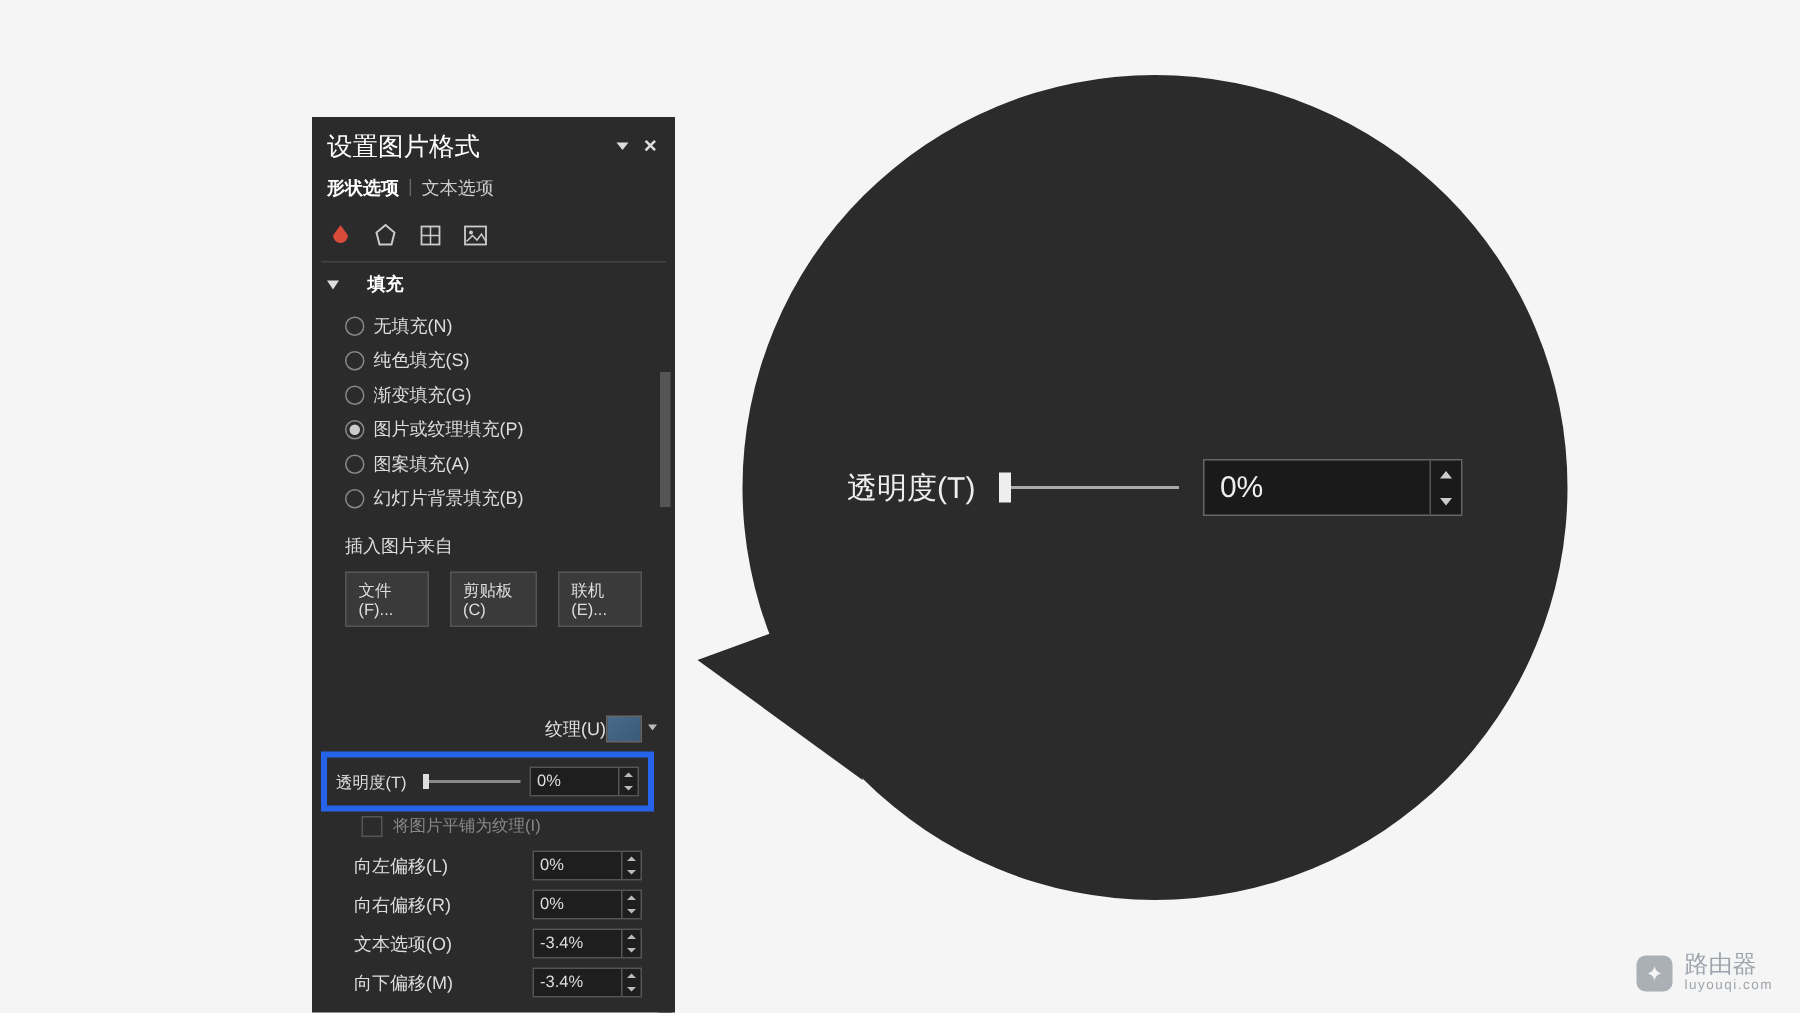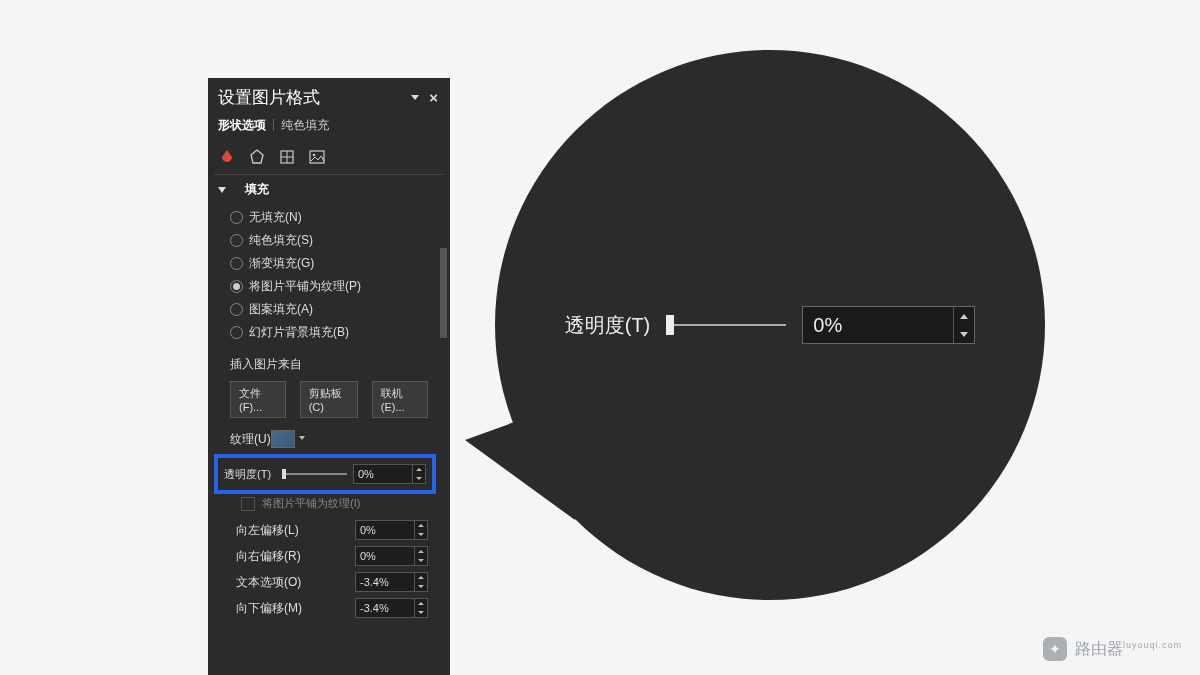--- a/index.html
+++ b/index.html
@@ -157,24 +157,25 @@
 .btn {
   background: #3a3a3a;
   border: 1px solid #555;
   color: #ddd;
   font-size: 11px;
   padding: 4px 8px;
 }
 
 .texture-row {
   display: flex;
-  justify-content: flex-start;
+  justify-content: flex-end;
   align-items: center;
   padding: 6px 10px 2px 22px;
   font-size: 12px;
+  margin-top: 47px;
 }
 .texture-swatch {
   width: 22px;
   height: 16px;
   background: linear-gradient(135deg, #4a6a8a, #3a5a7a);
   border: 1px solid #666;
   position: relative;
 }
 .texture-swatch::after {
   content: "";
@@ -416,42 +417,42 @@
   border-radius: 6px;
   background: rgba(120,130,140,0.6);
   display: flex;
   align-items: center;
   justify-content: center;
   color: #f5f5f5;
   font-size: 14px;
 }
 .watermark .wtxt {
   display: flex;
-  flex-direction: row;
+  flex-direction: column;
   line-height: 1;
 }
 .watermark .wtxt .small { font-size: 9px; letter-spacing: 1px; }
 </style>
 </head>
 <body>
 
 <div class="panel">
 
   <div class="panel-header">
     <div class="panel-title">设置图片格式</div>
     <div class="panel-header-icons">
       <div class="arrow-down"></div>
       <div class="close-x">×</div>
     </div>
   </div>
 
   <div class="tabs">
     <div class="tab active">形状选项</div>
     <div class="tab-sep">|</div>
-    <div class="tab">纯色填充</div>
+    <div class="tab">文本选项</div>
   </div>
 
   <div class="icon-row">
     <div class="ico">
       <svg width="18" height="18" viewBox="0 0 18 18">
           <path d="M9 2 L14 9 A5 5 0 1 1 4 9 Z" fill="#d84a3a"></path>
         </svg>
     </div>
     <div class="ico">
       <svg width="18" height="18" viewBox="0 0 18 18">
@@ -491,21 +492,21 @@
       <div class="radio-item">
         <div class="radio"></div>
         <span>纯色填充(S)</span>
       </div>
       <div class="radio-item">
         <div class="radio"></div>
         <span>渐变填充(G)</span>
       </div>
       <div class="radio-item">
         <div class="radio selected"></div>
-        <span>将图片平铺为纹理(P)</span>
+        <span>图片或纹理填充(P)</span>
       </div>
       <div class="radio-item">
         <div class="radio"></div>
         <span>图案填充(A)</span>
       </div>
       <div class="radio-item">
         <div class="radio"></div>
         <span>幻灯片背景填充(B)</span>
       </div>
     </div>

